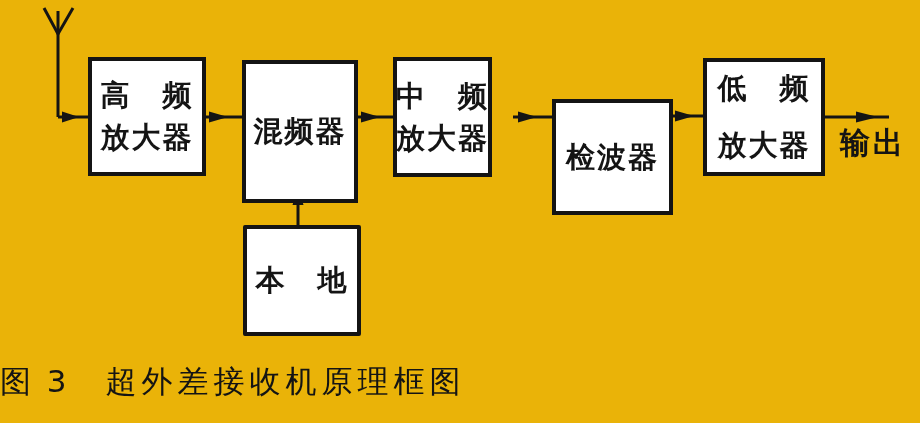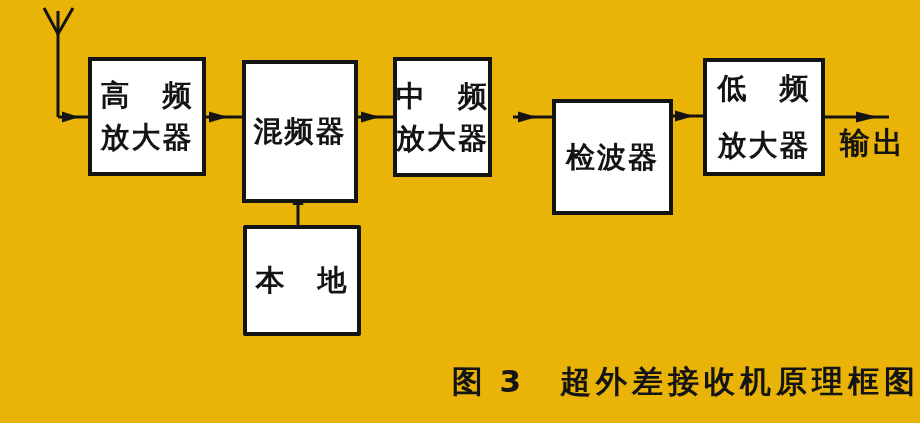--- a/index.html
+++ b/index.html
@@ -21,22 +21,22 @@
   #box-mixer{left:242px;top:60px; width:116px;height:143px;text-align:right;}
   #box-if   {left:393px;top:57px; width:99px;height:120px;}
   #box-det  {left:552px;top:58px; width:121px;height:116px;margin-top:41px;}
   #box-af   {left:703px;top:58px; width:122px;height:118px;gap:28px;}
   #box-lo   {left:243px;top:225px;width:118px;height:111px;border-radius:2px;}
   #output-label{
     position:absolute;left:840px;top:123px;font-size:30px;font-weight:700;
     letter-spacing:3px;white-space:nowrap;color:#141414;
   }
   #caption{
-    position:absolute;left:0;top:361px;width:920px;text-align:right;
-    font-size:31px;font-weight:700;color:#141414;white-space:nowrap;
+    position:absolute;left:0;top:361px;width:920px;text-align:left;
+    font-size:31px;font-weight:400;color:#141414;white-space:nowrap;
   }
   #caption .fig{margin-right:36px;letter-spacing:3px;}
   #caption .ttl{letter-spacing:5px;}
   .stroke{stroke:#141414;stroke-width:3;fill:none;}
   .head{fill:#141414;stroke:none;}
 </style>
 </head>
 <body>
 
 <div id="stage">

